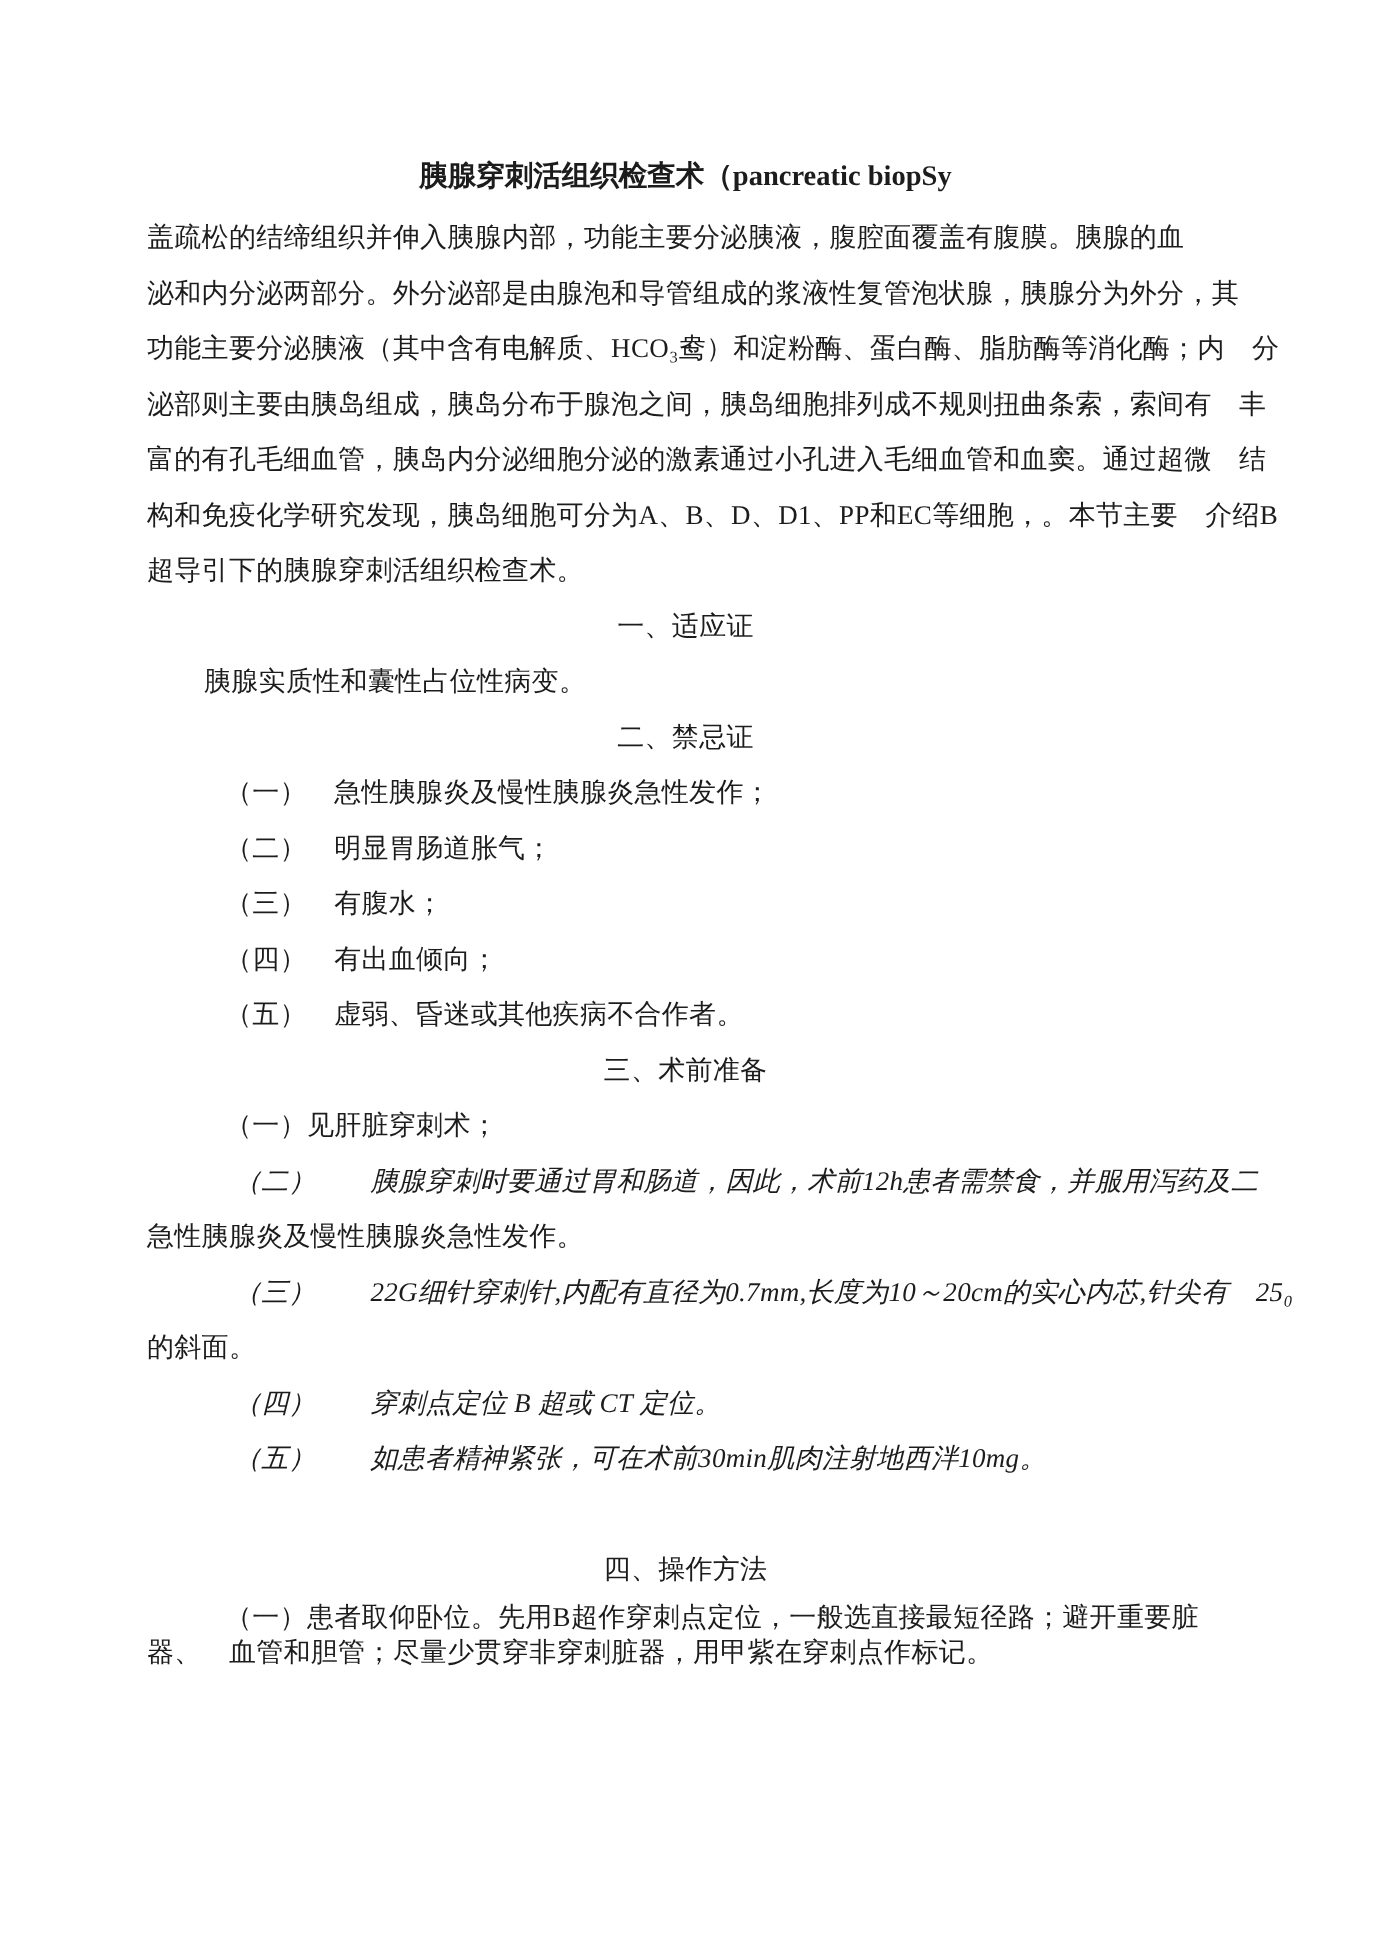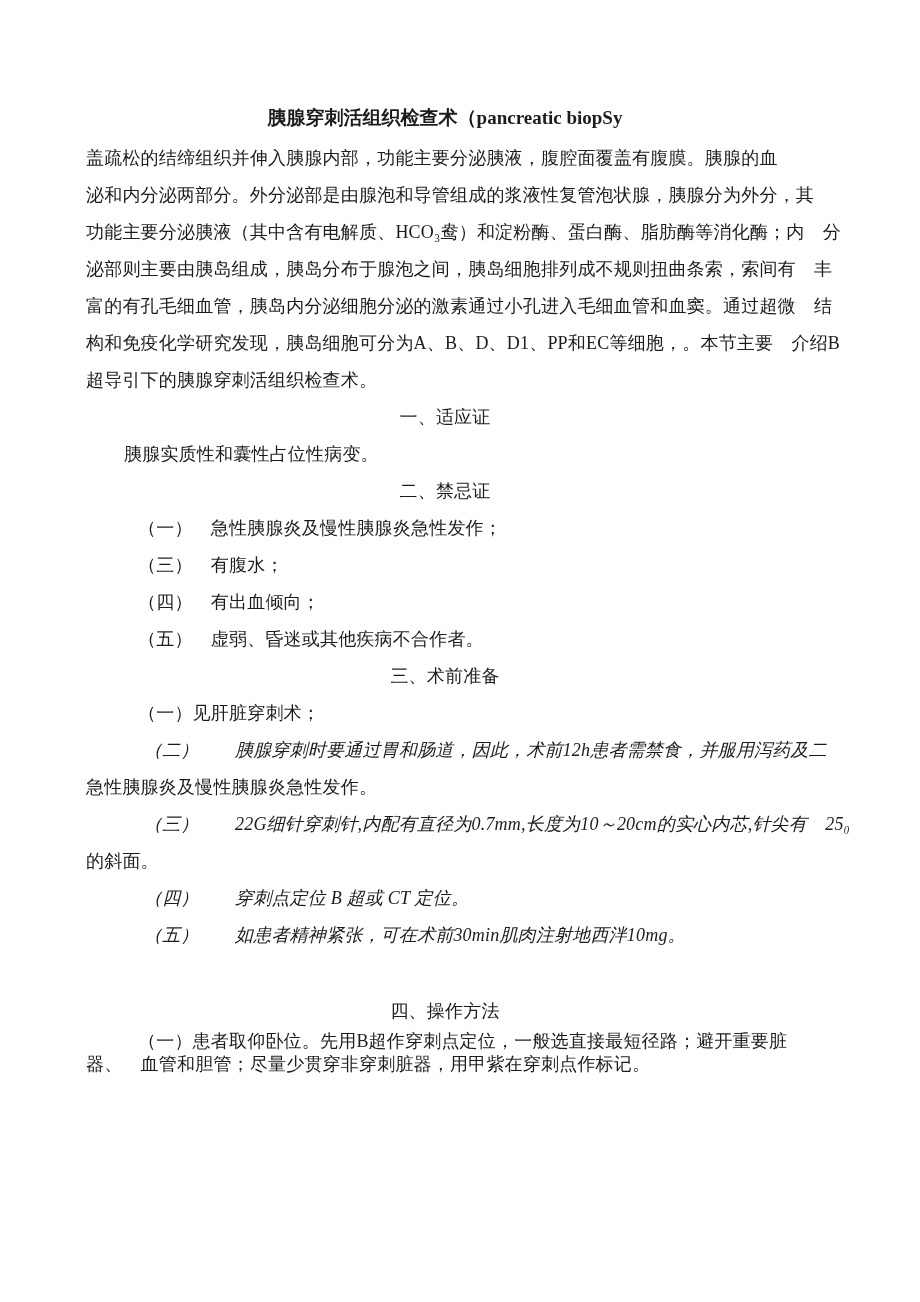--- a/index.html
+++ b/index.html
@@ -7,21 +7,21 @@
     position: relative;
     width: 920px;
     height: 1302px;
     background: #ffffff;
     font-family: "Liberation Serif", "DejaVu Serif", serif;
     color: #1c1c1c;
     overflow: hidden;
   }
   .content {
     position: absolute;
-    left: 86px;
+    left: 98px;
     top: 96px;
     width: 718px;
   }
   .line {
     font-size: 18px;
     line-height: 37px;
     height: 37px;
     white-space: pre;
     letter-spacing: 0.2px;
   }
@@ -30,21 +30,21 @@
     font-weight: bold;
     text-align: center;
     line-height: 44px;
     height: 44px;
     white-space: pre;
   }
   .heading { text-align: center; }
   .ind2  { padding-left: 38px; }
   .ind3  { padding-left: 52px; }
   .ind3b { padding-left: 58px; font-style: italic; }
-  .gap   { margin-top: 39px; }
+  .gap   { margin-top: 39px; font-family: Liberation Mono, monospace; }
   .tight { line-height: 23px; height: 23px; }
 </style>
 </head>
 <body>
 
 <div class="page">
   <div class="content">
 
     <div class="title">胰腺穿刺活组织检查术（pancreatic biopSy</div>
 
@@ -54,20 +54,21 @@
     <div class="line">泌部则主要由胰岛组成，胰岛分布于腺泡之间，胰岛细胞排列成不规则扭曲条索，索间有　丰</div>
     <div class="line">富的有孔毛细血管，胰岛内分泌细胞分泌的激素通过小孔进入毛细血管和血窦。通过超微　结</div>
     <div class="line">构和免疫化学研究发现，胰岛细胞可分为A、B、D、D1、PP和EC等细胞，。本节主要　介绍B</div>
     <div class="line">超导引下的胰腺穿刺活组织检查术。</div>
 
     <div class="line heading">一、适应证</div>
     <div class="line ind2">胰腺实质性和囊性占位性病变。</div>
 
     <div class="line heading">二、禁忌证</div>
     <div class="line ind3">（一）　急性胰腺炎及慢性胰腺炎急性发作；</div>
+    <div class="line ind3">（二）　明显胃肠道胀气；</div>
     <div class="line ind3">（三）　有腹水；</div>
     <div class="line ind3">（四）　有出血倾向；</div>
     <div class="line ind3">（五）　虚弱、昏迷或其他疾病不合作者。</div>
 
     <div class="line heading">三、术前准备</div>
     <div class="line ind3">（一）见肝脏穿刺术；</div>
     <div class="line ind3b">（二）　　胰腺穿刺时要通过胃和肠道，因此，术前12h患者需禁食，并服用泻药及二</div>
     <div class="line">急性胰腺炎及慢性胰腺炎急性发作。</div>
     <div class="line ind3b">（三）　　22G细针穿刺针,内配有直径为0.7mm,长度为10～20cm的实心内芯,针尖有　25₀</div>
     <div class="line">的斜面。</div>

